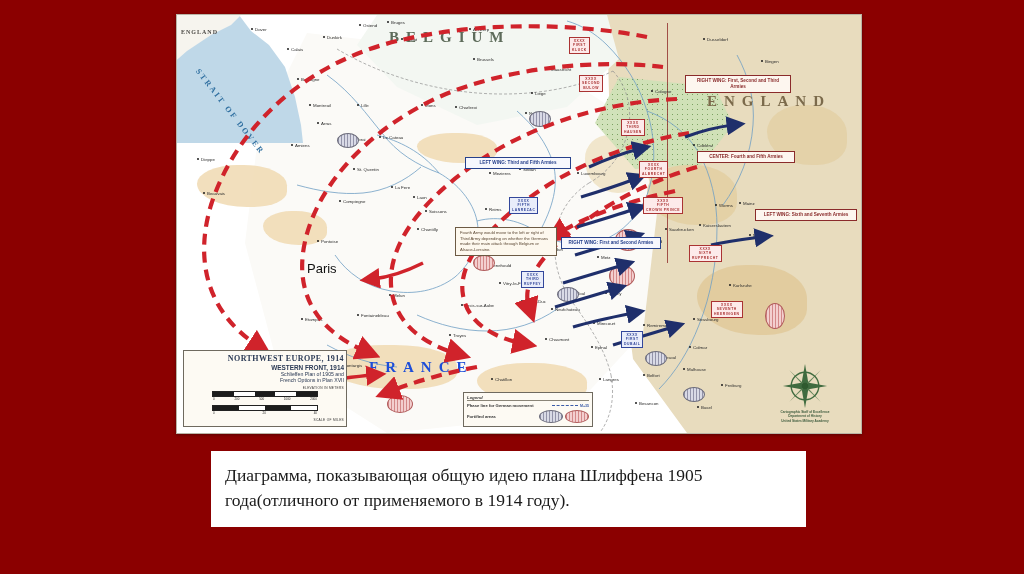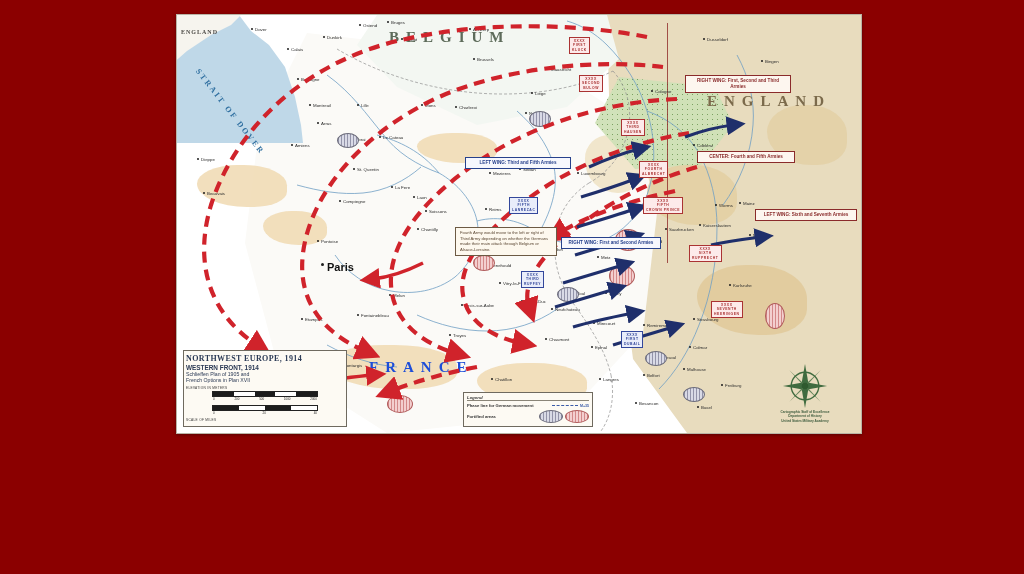--- a/index.html
+++ b/index.html
@@ -157,21 +157,21 @@
     font-family: "Liberation Sans", sans-serif;
   }
   .city::before {
     content: "";
     position: absolute;
     left: -4px; top: 1.4px;
     width: 2px; height: 2px;
     background: #1d1d1d;
     border-radius: 50%;
   }
-  .city.big { font-size: 11px; font-weight: 700; color:#111;margin-left:20px; }
+  .city.big { font-size: 13px; font-weight: 400; color:#111; }
   .city.big::before { width:3px; height:3px; left:-6px; top:2px; }
 
   
   svg.arrows {
     position: absolute;
     left: 0; top: 0;
     width: 684px; height: 418px;
     pointer-events: none;
   }
 
@@ -242,21 +242,21 @@
 
   
   #title-block {
     position: absolute;
     left: 6px;
     bottom: 6px;
     width: 158px;
     background: #fdfaf3;
     border: 1px solid #6f6a5f;
     padding: 3px 2px 4px;
-    text-align: left;
+    text-align: right;
     font-family: "Liberation Sans", sans-serif;
   }
   #tb-l1 {
     font-family: "Liberation Serif", serif;
     font-size: 8px;
     letter-spacing: .4px;
     color: #2b3a55;
     font-weight: 700;
   }
   #tb-l2 { font-size: 6.4px; font-weight: 700; color: #2b3a55; margin-top: 1px; }
@@ -694,14 +694,17 @@
         <div id="credits">
           <div>Cartographic Staff of Excellence</div>
           <div>Department of History</div>
           <div>United States Military Academy</div>
         </div>
       </div>
 
     </div>
   </div>
 
+  <div id="caption-box">
+    <div id="caption-text">Диаграмма, показывающая общую идею плана Шлиффена 1905 года(отличного от применяемого в 1914 году).</div>
+  </div>
 
 </div>
 
 </body></html>

